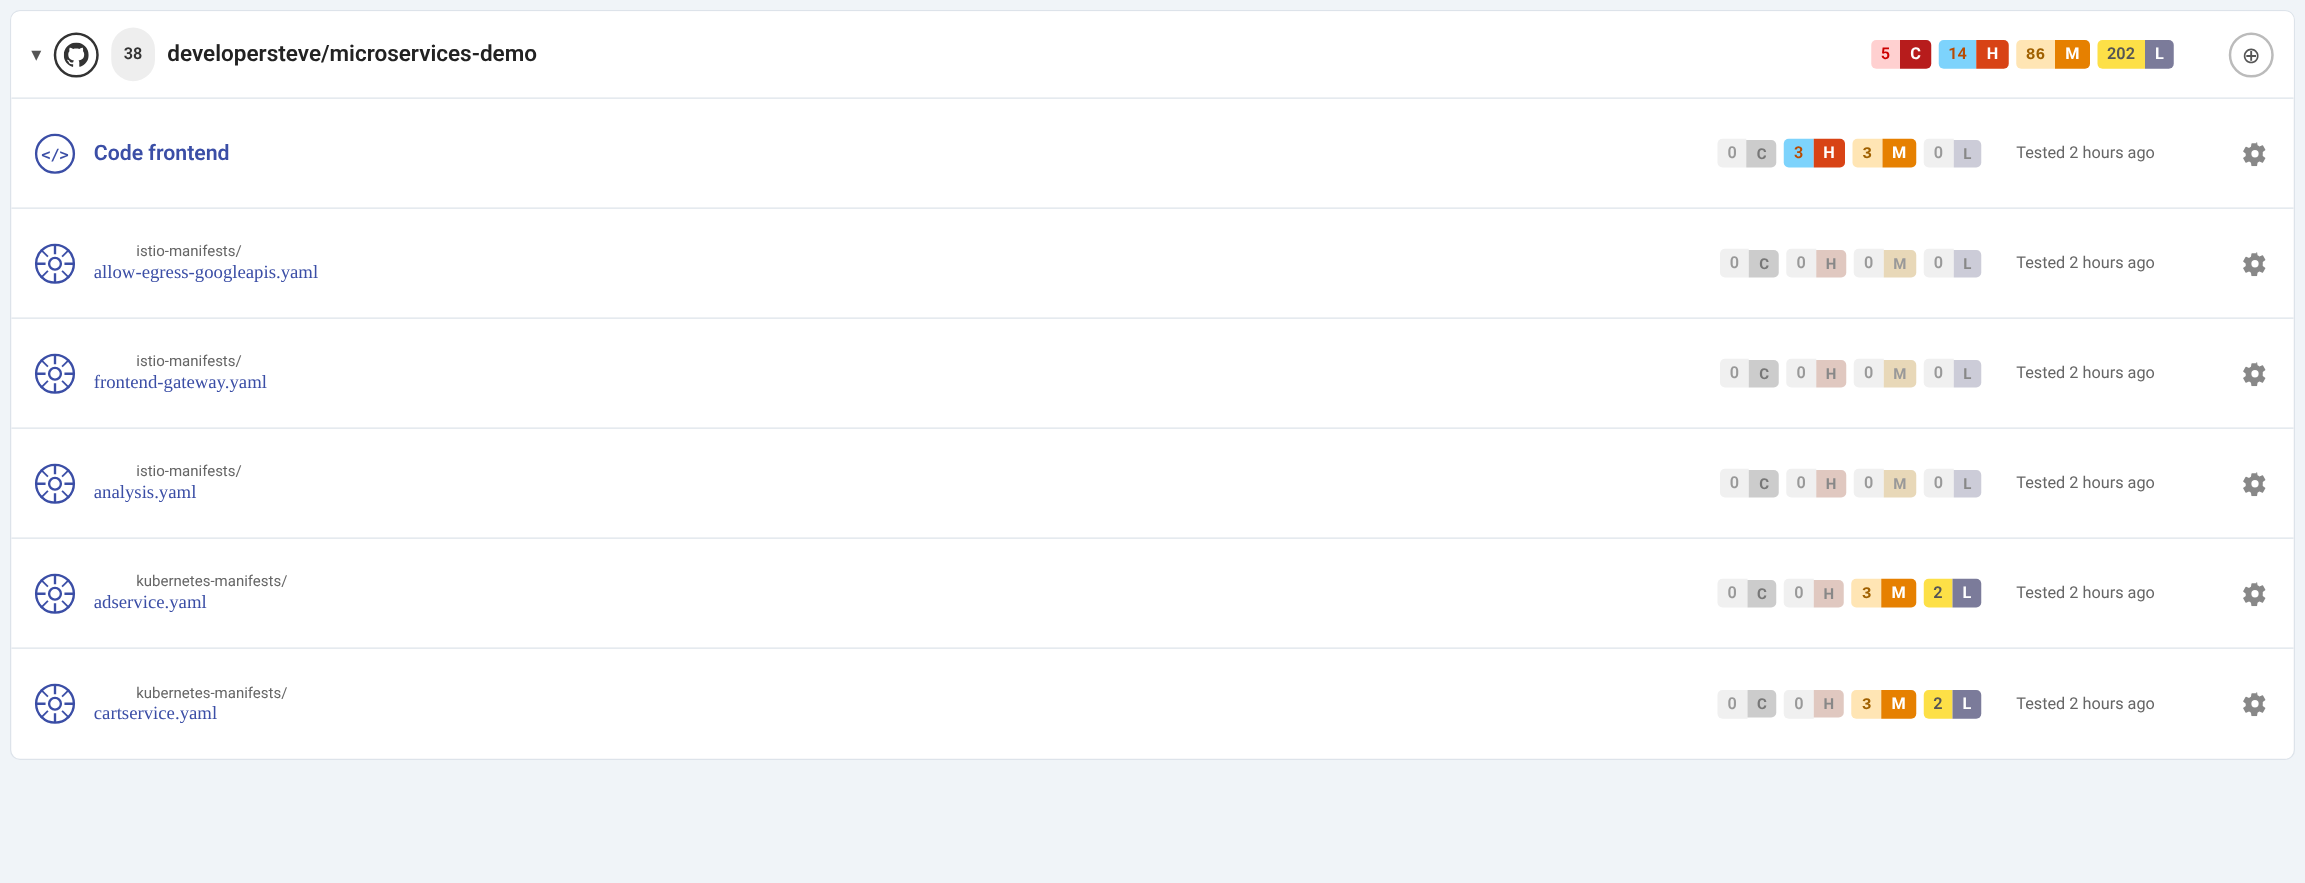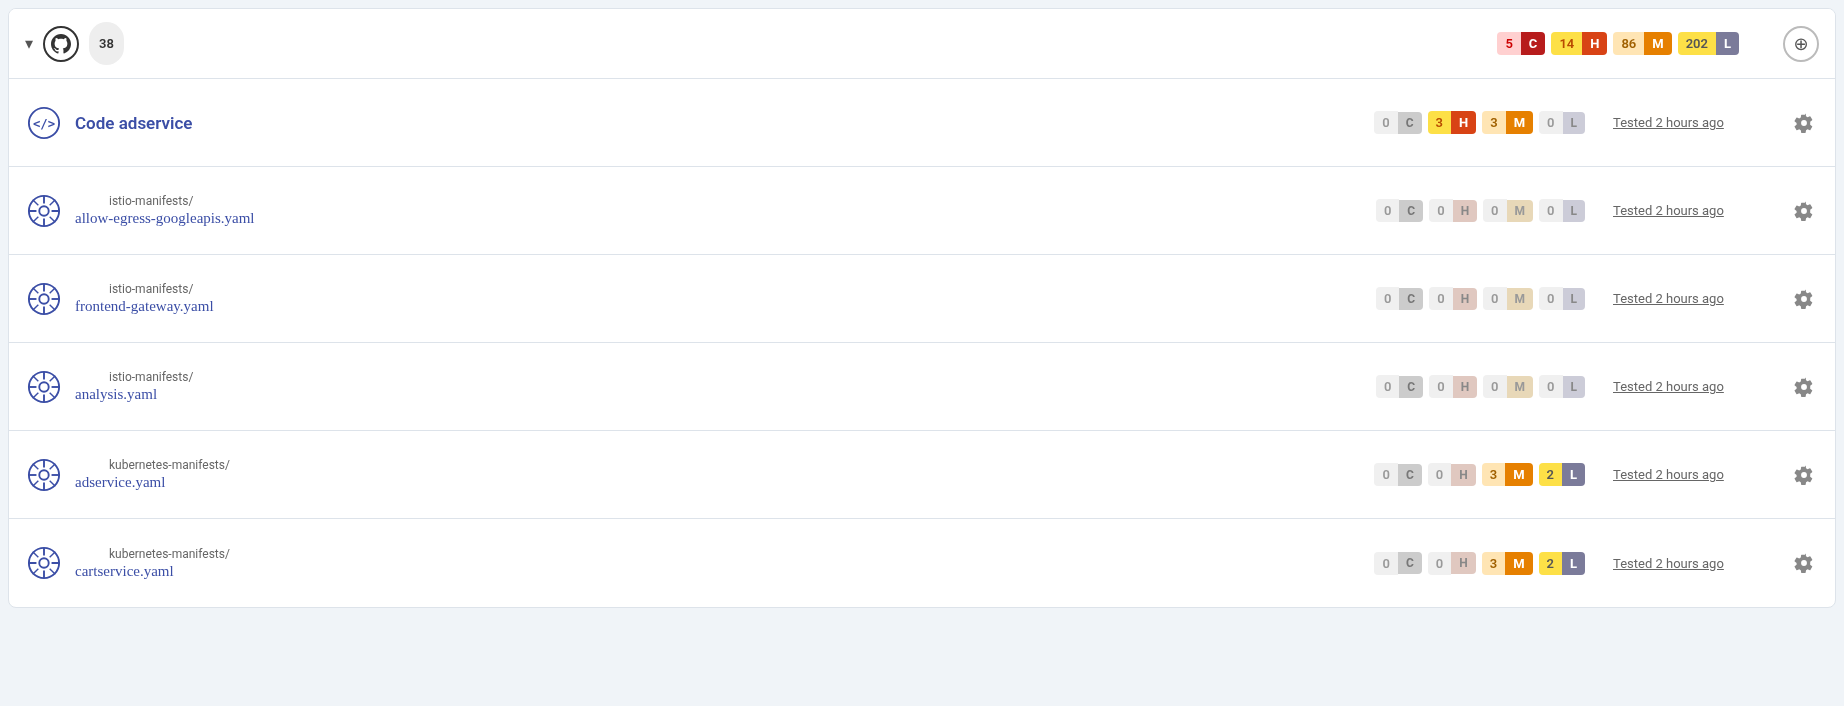--- a/index.html
+++ b/index.html
@@ -148,39 +148,38 @@
       display: flex;
       align-items: center;
       gap: 2px;
       margin-right: 24px;
     }
     .tested-text {
       color: #666;
       font-size: 13px;
       min-width: 160px;
       margin-right: 16px;
-      text-decoration: underline;
     }
     .gear-btn {
       width: 30px;
       height: 30px;
       display: flex;
       align-items: center;
       justify-content: center;
       cursor: pointer;
       color: #888;
       font-size: 18px;
     }
 
     
     .num-critical { background: #ffd0d0; color: #c00; }
     .letter-critical { background: #b71c1c; }
-    .num-high { background: #fde047; color: #b84a00; }
+    .num-high { background: #7dd3fc; color: #b84a00; }
     .letter-high { background: #d84315; }
-    .num-medium { background: #ffe5b4; color: #a06000; }
+    .num-medium { background: #ffe5b4; color: #a06000; font-family: Liberation Mono, monospace; }
     .letter-medium { background: #e68000; }
     .num-low { background: #fde047; color: #555; }
     .letter-low { background: #7b7b9a; }
 
     
     .num-zero { background: #f0f0f0; color: #999; }
     .letter-zero-c { background: #ccc; color: #777; font-size: 12px; }
     .letter-zero-h { background: #e0c8c0; color: #888; font-size: 12px; }
     .letter-zero-m { background: #e8d8b8; color: #999; font-size: 12px; }
     .letter-zero-l { background: #ccccd8; color: #888; font-size: 12px; }
@@ -192,20 +191,21 @@
 
   <div class="header-row">
     <div class="header-left">
       <span class="chevron-icon">▾</span>
       <div class="github-icon-wrap">
         <svg viewBox="0 0 24 24" width="20" height="20" fill="#333">
           <path d="M12 0C5.37 0 0 5.37 0 12c0 5.3 3.438 9.8 8.205 11.385.6.113.82-.258.82-.577 0-.285-.01-1.04-.015-2.04-3.338.724-4.042-1.61-4.042-1.61-.546-1.385-1.335-1.755-1.335-1.755-1.087-.744.084-.729.084-.729 1.205.084 1.838 1.236 1.838 1.236 1.07 1.835 2.809 1.305 3.495.998.108-.776.417-1.305.76-1.605-2.665-.3-5.466-1.332-5.466-5.93 0-1.31.465-2.38 1.235-3.22-.135-.303-.54-1.523.105-3.176 0 0 1.005-.322 3.3 1.23.96-.267 1.98-.399 3-.405 1.02.006 2.04.138 3 .405 2.28-1.552 3.285-1.23 3.285-1.23.645 1.653.24 2.873.12 3.176.765.84 1.23 1.91 1.23 3.22 0 4.61-2.805 5.625-5.475 5.92.42.36.81 1.096.81 2.22 0 1.606-.015 2.896-.015 3.286 0 .315.21.69.825.57C20.565 21.795 24 17.295 24 12c0-6.63-5.37-12-12-12"></path>
         </svg>
       </div>
       <span class="count-badge">38</span>
+      <span class="repo-title">developersteve/microservices-demo</span>
     </div>
     <div class="badge-section" id="header-badges">
         <div class="badge-pair">
           <span class="badge-num num-critical">5</span>
           <span class="badge-letter letter-critical">C</span>
         </div>
         <div class="badge-pair">
           <span class="badge-num num-high">14</span>
           <span class="badge-letter letter-high">H</span>
         </div>
@@ -224,21 +224,21 @@
   <div id="list-rows">
       <div class="list-row">
         <div class="row-left">
           <div class="item-icon">
             <svg viewBox="0 0 36 36" fill="none" xmlns="http://www.w3.org/2000/svg">
     <circle cx="18" cy="18" r="16" stroke="#3b4ea6" stroke-width="2" fill="none"></circle>
     <text x="18" y="23" text-anchor="middle" font-size="13" font-weight="bold" fill="#3b4ea6" font-family="monospace">&lt;/&gt;</text>
   </svg>
           </div>
           <div class="item-text">
-            <span class="item-name-code">Code adservice</span>
+            <span class="item-name-code">Code frontend</span>
           </div>
         </div>
         <div class="badge-section">
           <div class="badge-pair">
             <span class="badge-num num-zero">0</span>
             <span class="badge-letter letter-zero-c">C</span>
           </div>
           <div class="badge-pair">
             <span class="badge-num num-high">3</span>
             <span class="badge-letter letter-high">H</span>

